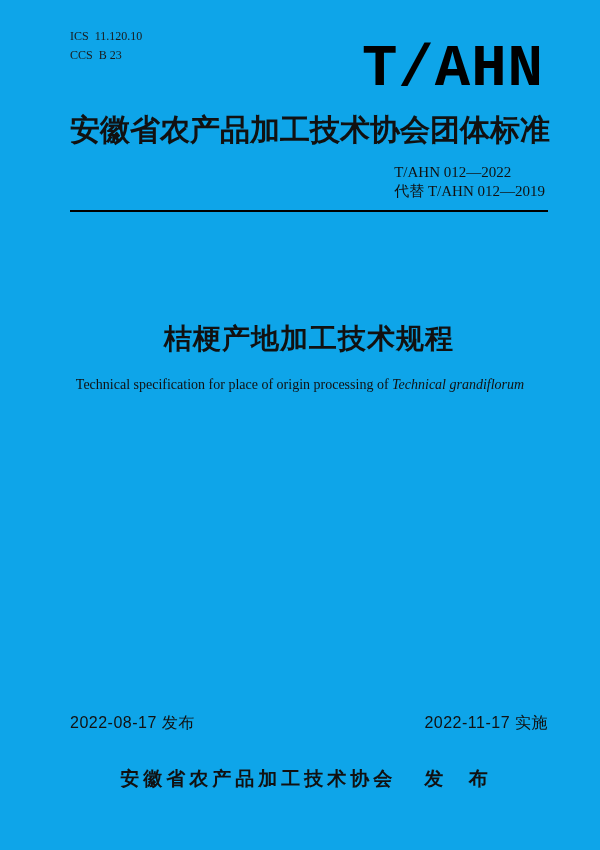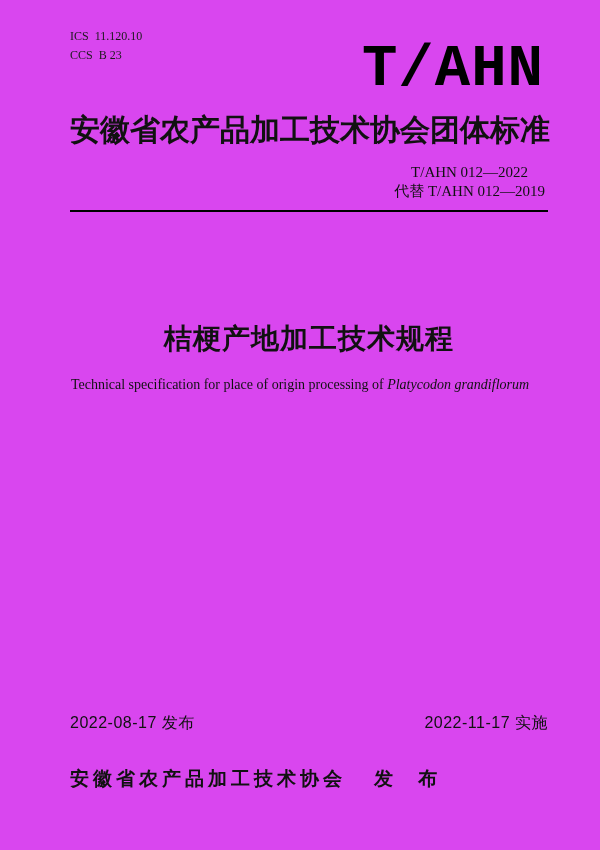--- a/index.html
+++ b/index.html
@@ -4,21 +4,21 @@
 <style>
   html, body {
     margin: 0;
     padding: 0;
     background: #ffffff;
   }
   .page {
     position: relative;
     width: 600px;
     height: 850px;
-    background: #d946ef;
+    background: #0ea5e9;
     color: #000000;
     overflow: hidden;
     font-family: "Liberation Serif", serif;
   }
   .ics-line {
     position: absolute;
     left: 70px;
     font-size: 12px;
     line-height: 14px;
     white-space: pre;
@@ -54,21 +54,21 @@
     color: #111;
     white-space: nowrap;
     display: flex;
     justify-content: space-between;
   }
 
   .std-number-block {
     position: absolute;
     right: 55px;
     top: 163px;
-    text-align: center;
+    text-align: left;
     font-family: "Liberation Serif", serif;
     font-size: 15px;
     line-height: 19px;
     color: #111;
   }
 
   .head-rule {
     position: absolute;
     left: 70px;
     width: 478px;
@@ -113,21 +113,21 @@
     font-size: 16px;
     letter-spacing: 0.5px;
     color: #111;
   }
 
   .publisher-row {
     position: absolute;
     left: 70px;
     width: 478px;
     top: 766px;
-    text-align: left;
+    text-align: center;
     font-family: "Liberation Sans", sans-serif;
     font-weight: 600;
     font-size: 19px;
     letter-spacing: 4px;
     color: #111;
     white-space: nowrap;
   }
   .publisher-row .publish-label {
     padding-left: 28px;
     letter-spacing: 10px;
@@ -149,21 +149,21 @@
   <div class="std-number-block">
     <div>T/AHN 012—2022</div>
     <div>代替 T/AHN 012—2019</div>
   </div>
 
   <div class="head-rule"></div>
 
   <div class="doc-title">桔梗产地加工技术规程</div>
 
   <div class="doc-subtitle">
-    <span>Technical specification for place of origin processing of </span><span class="species">Platycodon grandiflorum</span>
+    <span>Technical specification for place of origin processing of </span><span class="species">Technical grandiflorum</span>
   </div>
 
   <div class="dates-row">
     <span>2022-08-17 发布</span>
     <span>2022-11-17 实施</span>
   </div>
 
   <div class="publisher-row">
     <span>安徽省农产品加工技术协会</span><span class="publish-label">发 布</span>
   </div>

